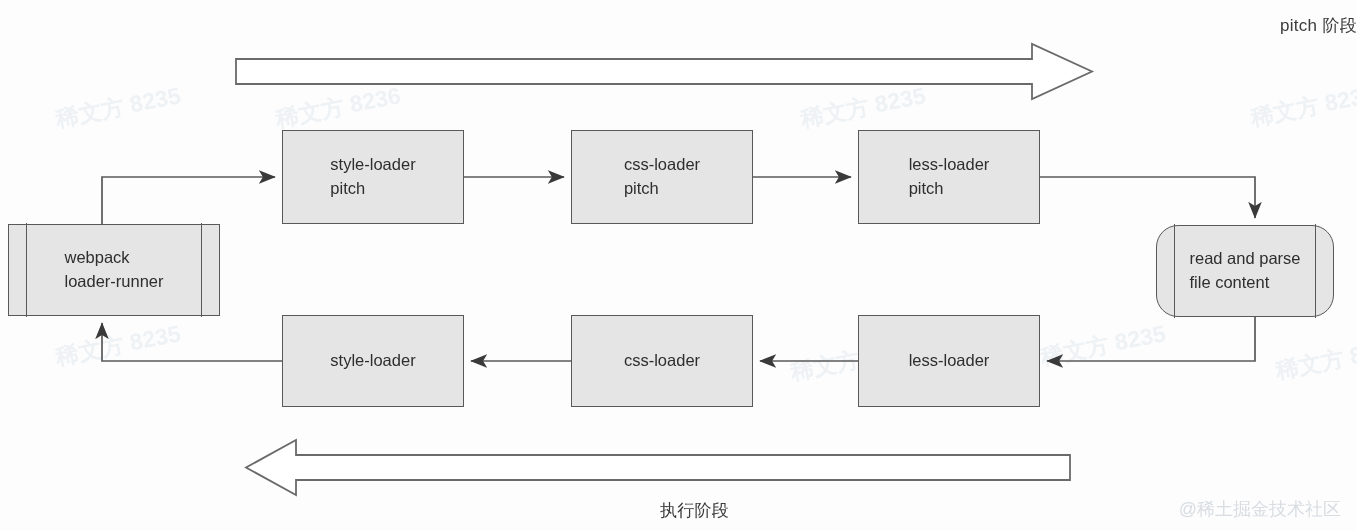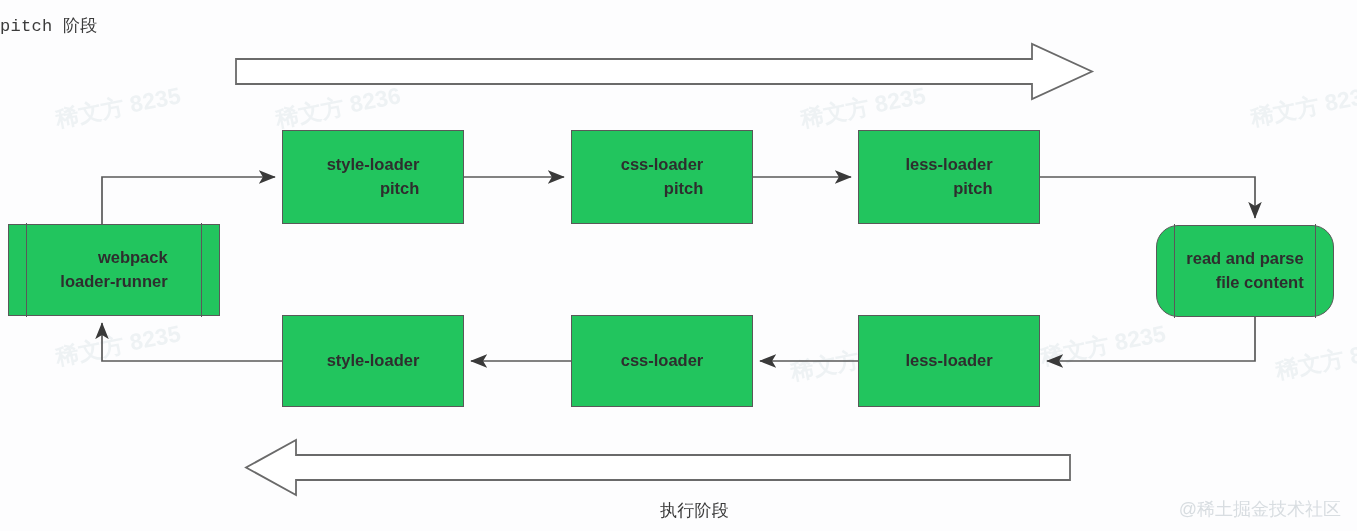--- a/index.html
+++ b/index.html
@@ -12,36 +12,35 @@
   }
   #canvas{position:absolute;left:0;top:0;width:1357px;height:531px;}
   .lbl{
     position:absolute;
     color:#3b3b3b;
     font-size:17px;
     letter-spacing:.3px;
     white-space:nowrap;
     user-select:none;
   }
-  #title-top{left:0;top:14px;width:1357px;text-align:left;font-family:Liberation Mono, monospace;}
+  #title-top{left:0;top:14px;width:1357px;text-align:right;}
   #title-bottom{left:16px;top:499px;width:1357px;text-align:center;}
 
   .node{
     position:absolute;
-    background:#22c55e;
+    background:#e5e5e5;
     border:1.6px solid #595959;
     box-sizing:border-box;
     display:flex;
     align-items:center;
     justify-content:center;
-    text-align:right;
+    text-align:left;
     color:#2e2e2e;
     font-size:16.5px;
     line-height:1.45;
-    font-weight:bold;
   }
   .node .txt{white-space:pre-line;}
   
   .node.pp::before,.node.pp::after{
     content:"";
     position:absolute;top:-1.6px;bottom:-1.6px;
     width:0;border-left:1.6px solid #595959;
   }
   .node.pp::before{left:17px;}
   .node.pp::after{right:17px;}

